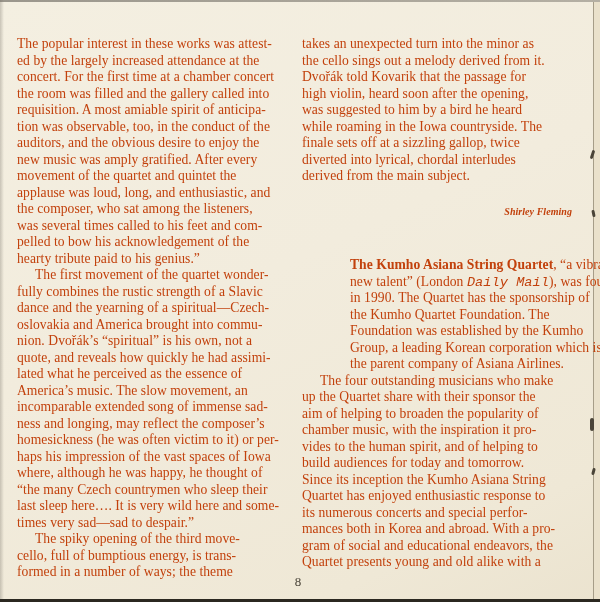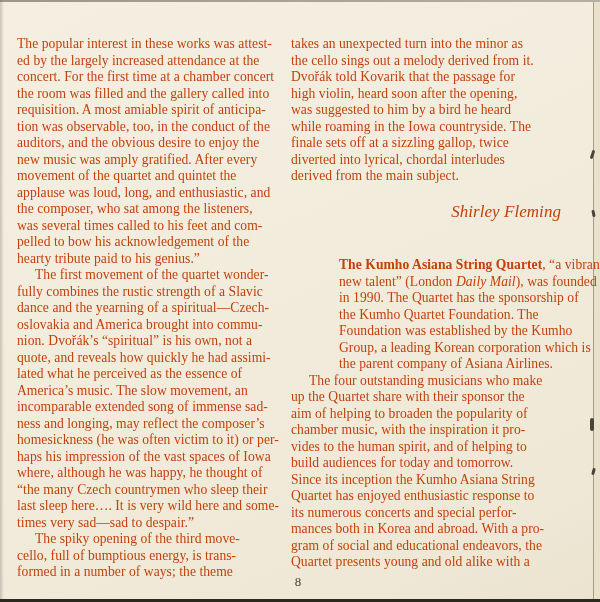--- a/index.html
+++ b/index.html
@@ -38,32 +38,32 @@
   .stitch.s1 { left: 591px; top: 150px; height: 9px; transform: rotate(18deg); }
   .stitch.s2 { left: 592px; top: 210px; height: 7px; transform: rotate(-12deg); }
   .stitch.s3 { left: 590px; top: 418px; height: 13px; width: 4px; }
   .stitch.s4 { left: 592px; top: 468px; height: 7px; transform: rotate(15deg); }
 
   .col {
     position: absolute; top: 36px;
     color: #c2410c;
   }
   .col-left  { left: 17px;  width: 276px; }
-  .col-right { left: 291px; width: 272px; }
+  .col-right { left: 302px; width: 272px; }
   .line {
     white-space: nowrap;
     height: 16.5px; line-height: 16.5px;
     font-size: 13.6px;
     letter-spacing: 0.05px;
   }
   .indent { padding-left: 18px; }
   .bold { font-weight: bold; }
-  .italic { font-style: italic; }
+  .italic { font-style: italic; font-family: Liberation Mono, monospace; }
   .byline { text-align: right; font-style: italic; margin-top: 19px; padding-right: 2px; }
-  .byline .line { font-size: 17px; }
+  .byline .line { font-size: 10px; font-weight: bold; }
   .after-byline { margin-top: 37px; margin-left: 48px; }
   .page-number {
     position: absolute; top: 574px; left: 282px; width: 32px;
     text-align: center;
     font-size: 13px; color: #453f34;
   }
 </style>
 </head>
 <body>
 

